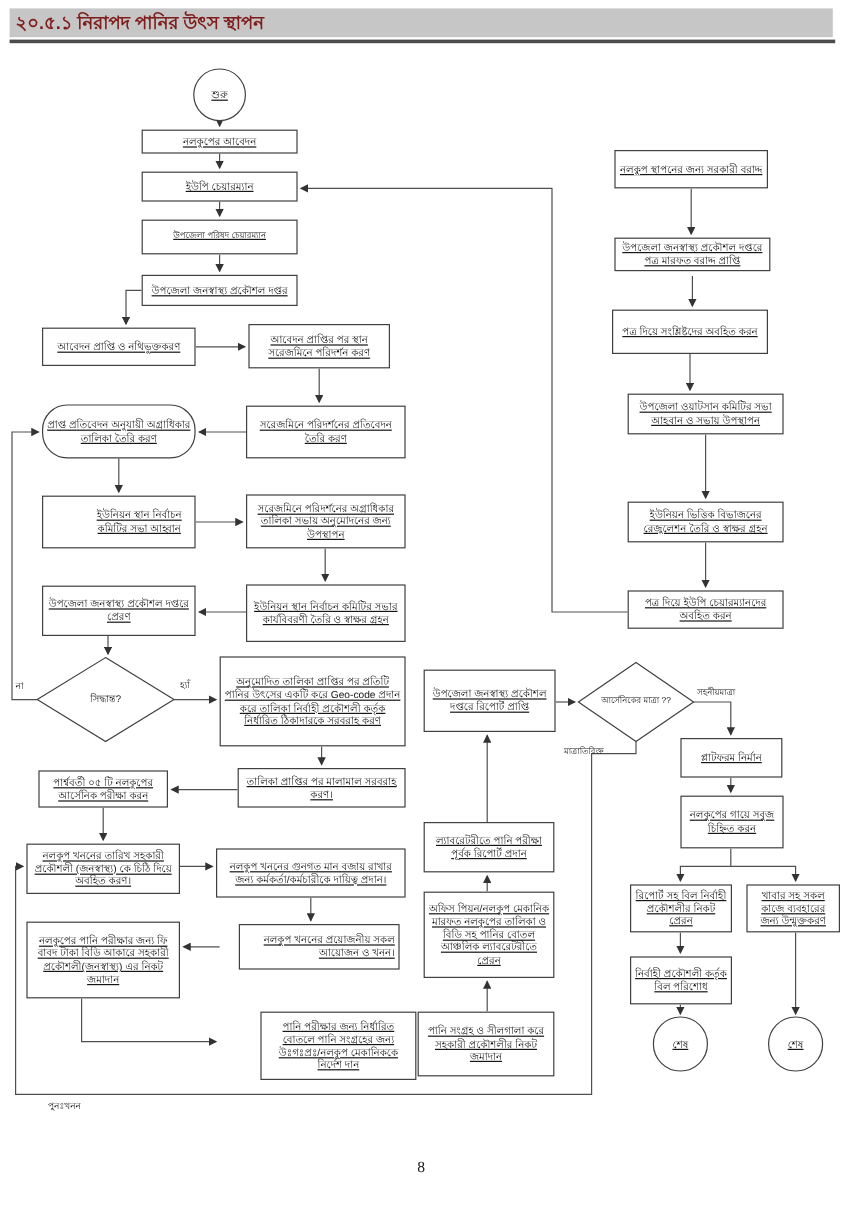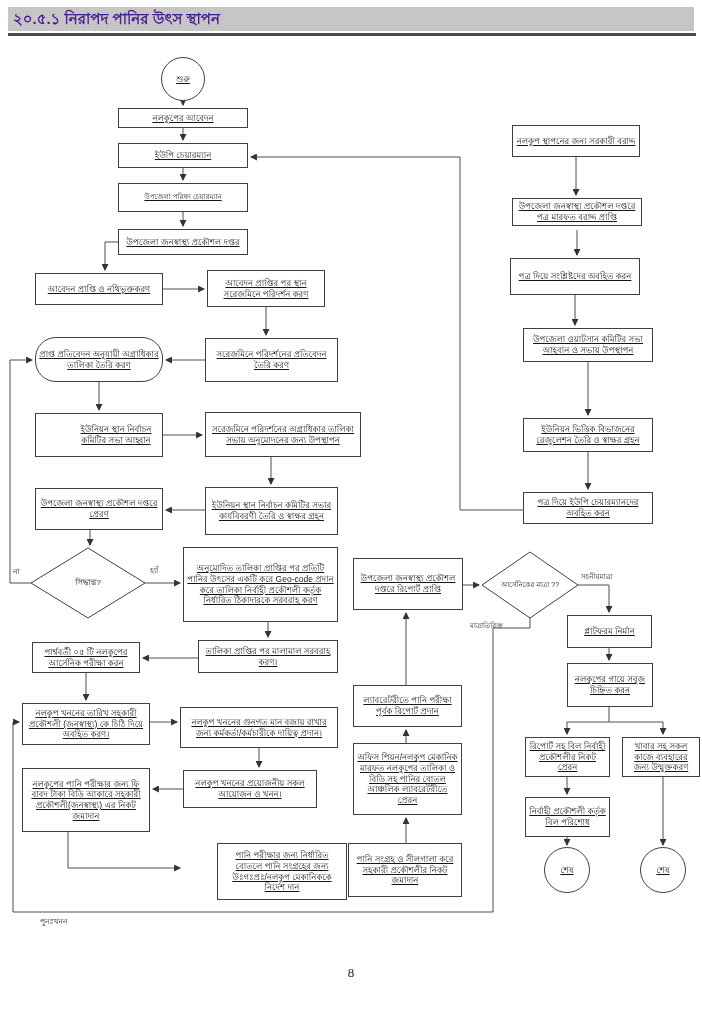--- a/index.html
+++ b/index.html
@@ -3,21 +3,21 @@
 <meta charset="utf-8">
 <style>
   html,body{margin:0;padding:0;}
   body{
     width:702px;height:1015px;position:relative;background:#ffffff;
     font-family:"Liberation Sans", sans-serif;color:#111;overflow:hidden;
   }
   .title-bar{
     position:absolute;left:8px;top:7px;width:686px;height:24px;
     background:#c6c6c6;display:flex;align-items:center;
-    font-weight:bold;font-size:15px;color:#4c1d95;padding-left:5px;box-sizing:border-box;
+    font-weight:bold;font-size:15px;color:#7f1d1d;padding-left:5px;box-sizing:border-box;
   }
   .title-rule{position:absolute;left:8px;top:33px;width:688px;height:3px;background:#4c4c4c;}
   svg.wires{position:absolute;left:0;top:0;z-index:1;}
   .node{
     position:absolute;z-index:2;background:#fff;border:1px solid #404040;
     display:flex;align-items:center;justify-content:center;text-align:center;
     font-size:8.5px;line-height:1.25;padding:1px 3px;box-sizing:border-box;color:#161616;text-decoration:underline;
   }
   .circle{border-radius:50%;}
   .dlabel{
@@ -100,35 +100,35 @@
 <div class="node circle" style="left:161px;top:57px;width:44px;height:44px;">শুরু</div>
 <div class="node" style="left:118px;top:108px;width:130px;height:20px;">নলকুপের আবেদন</div>
 <div class="node" style="left:118px;top:143px;width:130px;height:25px;">ইউপি চেয়ারম্যান</div>
 <div class="node tiny" style="left:118px;top:183px;width:130px;height:29px;">উপজেলা পরিষদ চেয়ারম্যান</div>
 <div class="node" style="left:118px;top:229px;width:130px;height:26px;">উপজেলা  জনস্বাস্থ্য প্রকৌশল দপ্তর</div>
 <div class="node" style="left:35px;top:273px;width:128px;height:32px;">আবেদন প্রাপ্তি ও নথিভুক্তকরণ</div>
 <div class="node" style="left:207px;top:270px;width:118px;height:37px;">আবেদন প্রাপ্তির পর স্থান সরেজমিনে পরিদর্শন করণ</div>
 <div class="node" style="left:35px;top:337px;width:128px;height:45px;border-radius:21px;">প্রাপ্ত প্রতিবেদন অনুযায়ী অগ্রাধিকার তালিকা তৈরি করণ</div>
 <div class="node" style="left:205px;top:338px;width:133px;height:44px;">সরেজমিনে পরিদর্শনের প্রতিবেদন তৈরি করণ</div>
 <div class="node" style="left:35px;top:413px;width:128px;height:44px;padding-left:37px;">ইউনিয়ন স্থান নির্বাচন কমিটির সভা আহ্বান</div>
-<div class="node" style="left:205px;top:412px;width:156px;height:45px;">সরেজমিনে পরিদর্শনের অগ্রাধিকার তালিকা সভায় অনুমোদনের জন্য উপস্থাপন</div>
+<div class="node" style="left:205px;top:412px;width:133px;height:45px;">সরেজমিনে পরিদর্শনের অগ্রাধিকার তালিকা সভায় অনুমোদনের জন্য উপস্থাপন</div>
 <div class="node" style="left:35px;top:488px;width:128px;height:42px;">উপজেলা জনস্বাস্থ্য প্রকৌশল দপ্তরে প্রেরণ</div>
 <div class="node" style="left:205px;top:487px;width:133px;height:48px;">ইউনিয়ন স্থান নির্বাচন কমিটির সভার কার্যবিবরণী তৈরি ও স্বাক্ষর গ্রহন</div>
 
 <div class="dlabel" style="left:53px;top:570px;width:70px;height:26px;">সিদ্ধান্ত?</div>
 <div class="elabel" style="left:13px;top:566px;">না</div>
 <div class="elabel" style="left:150px;top:565px;">হ্যাঁ</div>
 
 <div class="node" style="left:183px;top:547px;width:155px;height:75px;">অনুমোদিত তালিকা প্রাপ্তির পর প্রতিটি পানির উৎসের একটি করে Geo-code প্রদান করে তালিকা নির্বাহী প্রকৌশলী কর্তৃক নির্ধারিত ঠিকাদারকে সরবরাহ করণ</div>
 <div class="node" style="left:198px;top:640px;width:140px;height:33px;">তালিকা প্রাপ্তির পর মালামাল সরবরাহ করণ।</div>
 <div class="node" style="left:32px;top:642px;width:108px;height:31px;">পার্শ্ববর্তী ০৫ টি নলকুপের আর্সেনিক পরীক্ষা করন</div>
 <div class="node" style="left:22px;top:703px;width:128px;height:42px;">নলকুপ খননের তারিখ সহকারী প্রকৌশলী (জনস্বাস্থ্য) কে চিঠি দিয়ে অবহিত করণ।</div>
 <div class="node" style="left:180px;top:707px;width:158px;height:41px;">নলকুপ খননের গুনগত মান বজায় রাখার জন্য কর্মকর্তা/কর্মচারীকে দায়িত্ব প্রদান।</div>
 <div class="node" style="left:22px;top:768px;width:128px;height:64px;">নলকুপের পানি পরীক্ষার জন্য ফি বাবদ টাকা বিডি আকারে সহকারী প্রকৌশলী(জনস্বাস্থ্য) এর নিকট জমাদান</div>
-<div class="node" style="left:183px;top:770px;width:134px;height:38px;">নলকুপ খননের প্রয়োজনীয় সকল আয়োজন ও খনন।</div>
+<div class="node" style="left:199px;top:770px;width:134px;height:38px;text-align:right;">নলকুপ খননের প্রয়োজনীয় সকল আয়োজন ও খনন।</div>
 <div class="node" style="left:193px;top:843px;width:130px;height:57px;margin-left:24px;">পানি পরীক্ষার জন্য নির্ধারিত বোতলে পানি সংগ্রহের জন্য উঃগঃপ্রঃ/নলকুপ মেকানিককে নির্দেশ দান</div>
 <div class="node" style="left:348px;top:843px;width:114px;height:54px;">পানি সংগ্রহ ও সীলগালা করে সহকারী প্রকৌশলীর নিকট জমাদান</div>
 <div class="node" style="left:353px;top:743px;width:109px;height:72px;">অফিস পিয়ন/নলকুপ মেকানিক মারফত নলকুপের তালিকা ও বিডি সহ পানির বোতল আঞ্চলিক ল্যাবরেটরীতে প্রেরন</div>
 <div class="node" style="left:353px;top:685px;width:109px;height:42px;">ল্যাবরেটরীতে পানি পরীক্ষা পূর্বক রিপোর্ট প্রদান</div>
 <div class="node" style="left:353px;top:558px;width:110px;height:52px;">উপজেলা জনস্বাস্থ্য প্রকৌশল দপ্তরে রিপোর্ট প্রাপ্তি</div>
 
 <div class="dlabel tiny" style="left:488px;top:570px;width:84px;height:30px;">আর্সেনিকের মাত্রা ??</div>
 <div class="elabel tiny" style="left:470px;top:620px;">মাত্রাতিরিক্ত</div>
 <div class="elabel tiny" style="left:581px;top:571px;">সহনীয়মাত্রা</div>
 <div class="elabel" style="left:40px;top:916px;">পুনঃখনন</div>

